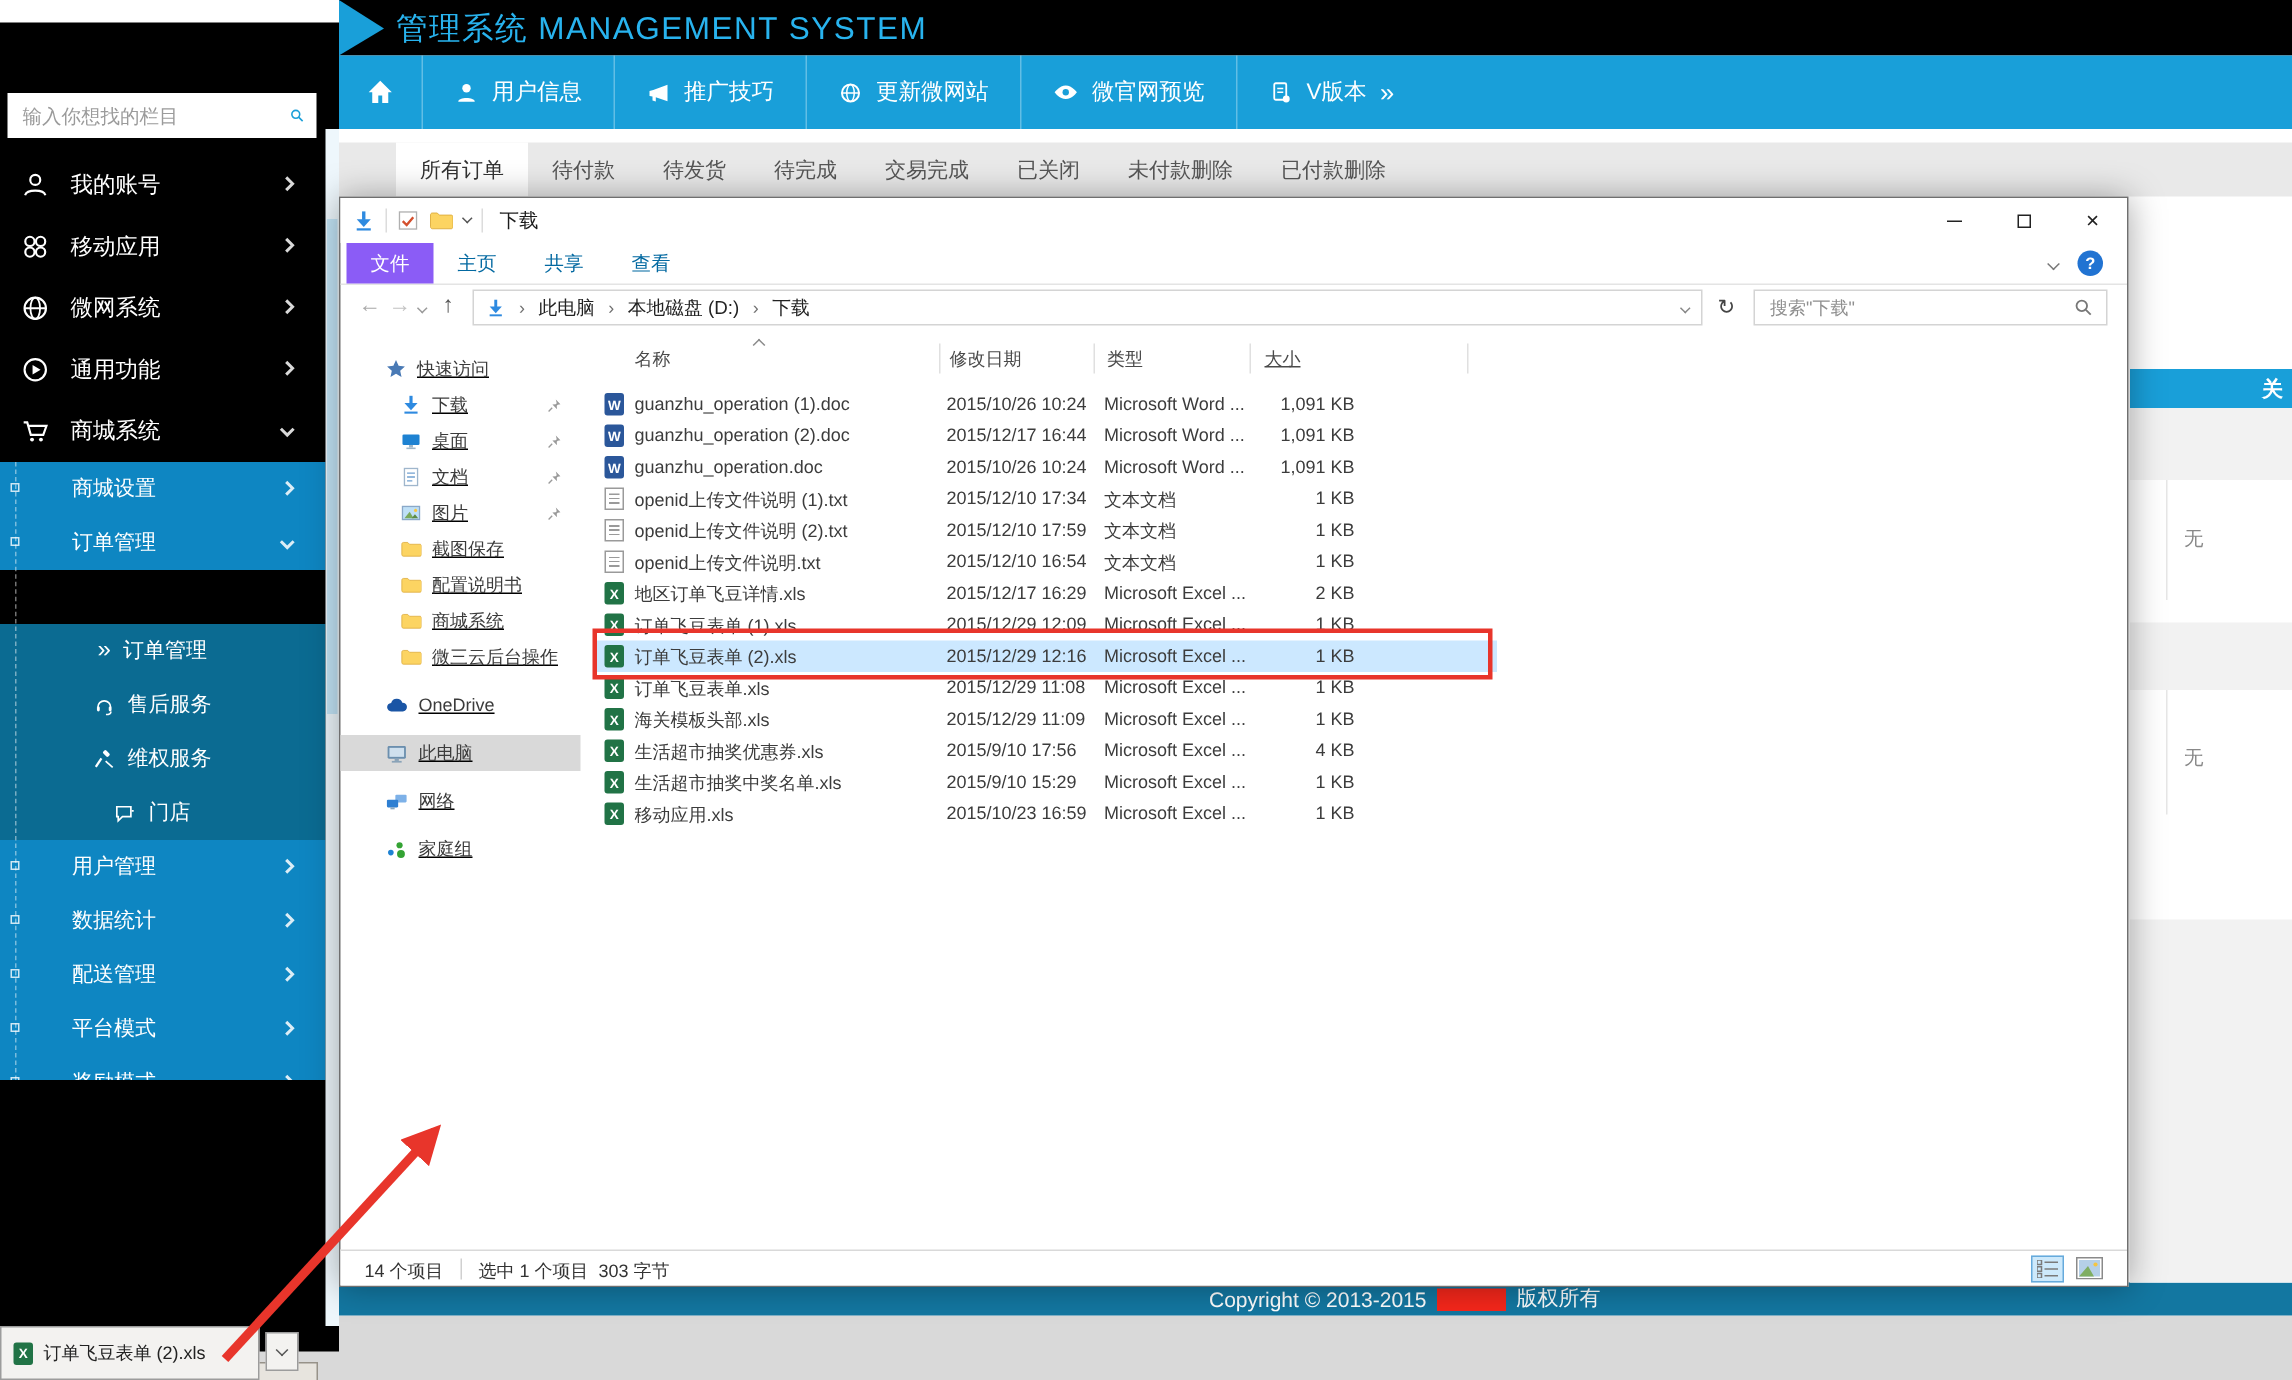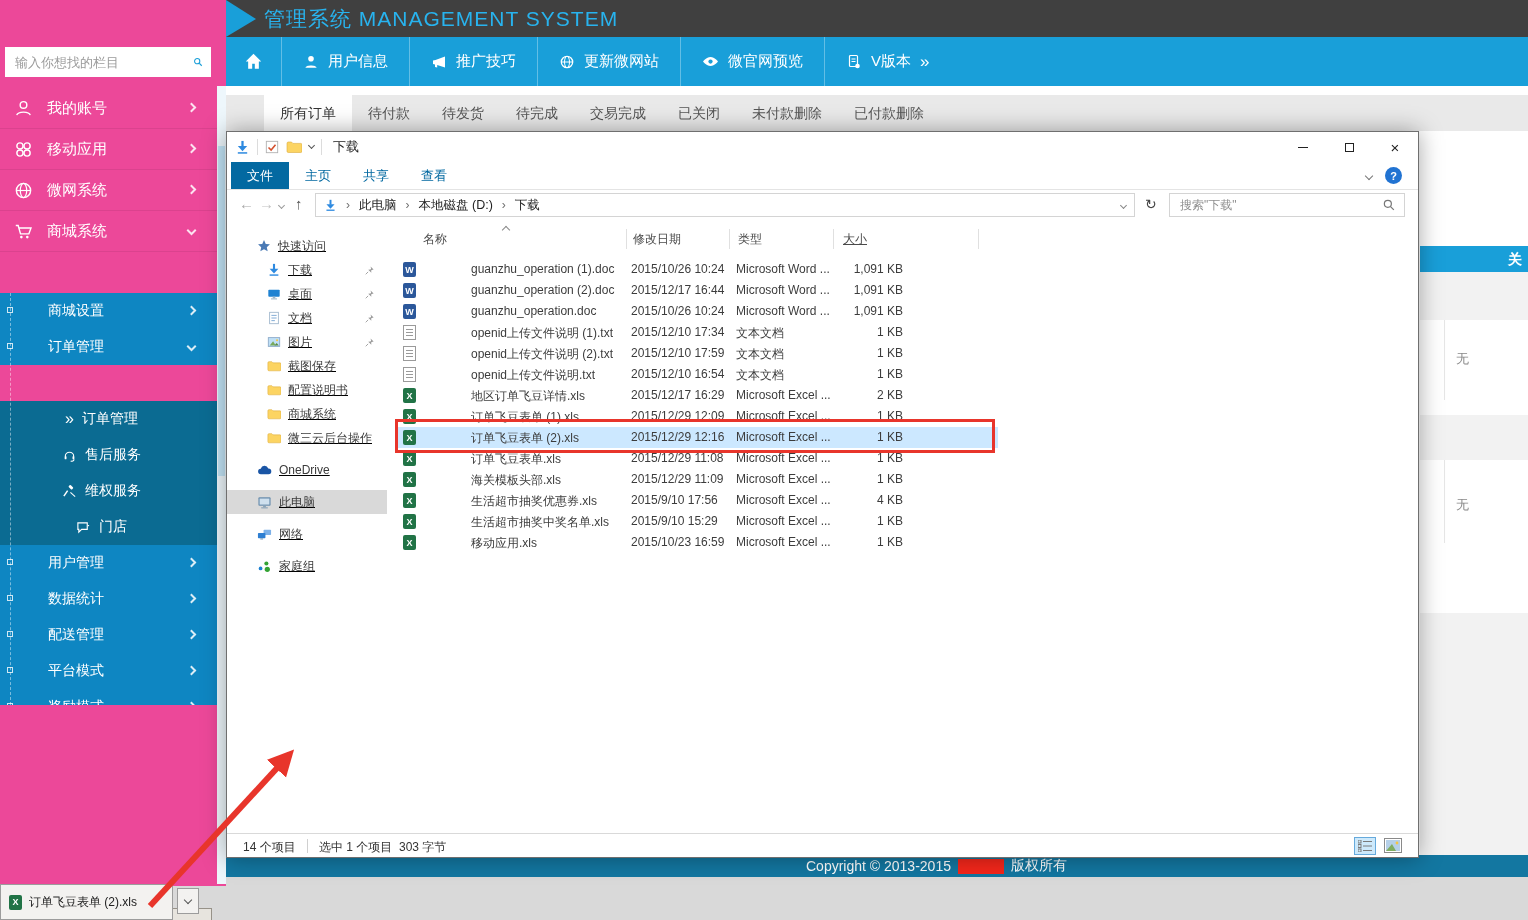--- a/index.html
+++ b/index.html
@@ -7,21 +7,21 @@
   #canvas{position:relative;width:1528px;height:920px;background:#fff;overflow:hidden;}
   #canvas *{box-sizing:border-box;}
 
   
   .bottom-strip{position:absolute;left:0;top:877px;width:1528px;height:43px;background:#d9d9d9;z-index:1;}
   .footer-bar{position:absolute;left:226px;top:855px;width:1302px;height:22px;background:#1377a1;z-index:2;}
   .footer-inner{position:absolute;left:580px;top:2px;display:flex;align-items:center;gap:7px;color:#fff;font-size:14px;text-align:center;}
   .redbox{display:inline-block;width:46px;height:15px;background:#f5271b;}
 
   
-  .page-sidebar{position:absolute;left:0;top:0;width:226px;height:886px;background:#ec4899;z-index:3;}
+  .page-sidebar{position:absolute;left:0;top:15px;width:226px;height:886px;background:#000000;z-index:3;}
   .side-search{position:absolute;left:5px;top:47px;width:206px;height:30px;background:#fff;display:flex;align-items:center;padding:0 8px;}
   .side-search input{border:none;outline:none;flex:1;font-size:13px;font-family:inherit;color:#333;background:transparent;}
   .side-search input::placeholder{color:#9b9b9b;}
   .menu{position:absolute;left:0;top:88px;width:217px;}
   .m1{position:relative;height:41px;display:flex;align-items:center;gap:14px;padding-left:14px;color:#fff;font-size:15px;border-bottom:1px solid rgba(0,0,0,.07);}
   .m1 svg{flex:0 0 auto;}
   .cv{display:inline-block;width:7px;height:7px;border-right:2px solid rgba(255,255,255,.85);border-bottom:2px solid rgba(255,255,255,.85);}
   .cv.r{transform:rotate(-45deg);} .cv.d{transform:rotate(45deg);}
   .m1 .cv,.m2 .cv{position:absolute;right:22px;top:50%;margin-top:-4px;}
   .submenu1{position:absolute;left:0;top:293px;width:217px;background:#0e86c2;}
@@ -29,21 +29,21 @@
   .m2{position:relative;height:36px;display:flex;align-items:center;padding-left:48px;color:#fff;font-size:14px;}
   .sq{position:absolute;left:7px;top:50%;margin-top:-4px;width:6px;height:6px;border:1px solid rgba(255,255,255,.8);}
   .guide{position:absolute;left:10px;top:293px;height:412px;border-left:1px dashed rgba(255,255,255,.45);}
   .submenu-dark{position:absolute;left:0;top:401px;width:217px;background:#0b6b92;}
   .m3{height:36px;display:flex;align-items:center;justify-content:center;gap:8px;color:#fff;font-size:14px;padding-right:14px;}
   .dblchev::after{content:"\00BB";font-size:16px;color:#fff;}
   .side-scroll{position:absolute;left:217px;top:86px;width:9px;height:798px;background:#eef7fc;z-index:4;}
   .side-scroll .thumb{position:absolute;left:1px;top:60px;width:7px;height:330px;background:#c3e5f7;}
 
   
-  .page-header{position:absolute;left:226px;top:0;width:1302px;height:37px;background:#404040;z-index:3;}
+  .page-header{position:absolute;left:226px;top:0;width:1302px;height:37px;background:#000000;z-index:3;}
   .header-notch{position:absolute;left:0;top:0;width:0;height:0;border-top:19px solid transparent;border-bottom:18px solid transparent;border-left:30px solid #199fd9;}
   .page-title{position:absolute;left:38px;top:5px;font-size:21px;color:#28b3ee;letter-spacing:1px;white-space:nowrap;}
   .page-nav{position:absolute;left:226px;top:37px;width:1302px;height:49px;background:#199fd9;display:flex;align-items:stretch;color:#fff;z-index:3;}
   .nitem{display:flex;align-items:center;gap:9px;padding:0 21px;font-size:15px;white-space:nowrap;}
   .nsep{width:1px;background:rgba(255,255,255,.32);}
   .nav-home{display:flex;align-items:center;padding:0 18px;}
   .varrow{font-size:17px;line-height:1;}
 
   
   .tab-strip{position:absolute;left:226px;top:95px;width:1302px;height:36px;background:#e9e9e9;display:flex;padding-left:38px;z-index:3;}
@@ -66,21 +66,21 @@
   .qsep{width:1px;height:16px;background:#dcdcdc;}
   .wtitle{font-size:13px;color:#1b1b1b;margin-left:4px;}
   .qcv{width:5px;height:5px;border-right:1.5px solid #555;border-bottom:1.5px solid #555;transform:rotate(45deg);margin-top:-3px;}
   .winbtns{position:absolute;right:0;top:0;height:30px;display:flex;}
   .wbtn{width:46px;height:30px;display:flex;align-items:center;justify-content:center;color:#222;}
   .wmin{display:block;width:10px;height:1px;background:#222;}
   .wmax{display:block;width:9px;height:9px;border:1px solid #222;}
   .wclose{font-size:15px;line-height:1;}
   .ribbonrow{position:absolute;left:0;top:30px;width:100%;height:28px;border-bottom:1px solid #e4e4e4;display:flex;align-items:stretch;padding-left:4px;}
   .rtab{padding:0 16px;line-height:27px;font-size:13px;color:#0369a1;}
-  .rtab.active{background:#0369a1;color:#fff;}
+  .rtab.active{background:#8b5cf6;color:#fff;}
   .ribbon-cv{position:absolute;right:46px;top:11px;width:6px;height:6px;border-right:1.5px solid #777;border-bottom:1.5px solid #777;transform:rotate(45deg);}
   .help-btn{position:absolute;right:16px;top:5px;width:17px;height:17px;border-radius:50%;background:#2173d2;color:#fff;font-size:11px;font-weight:bold;display:flex;align-items:center;justify-content:center;}
   .help-btn::after{content:"?";}
   .addressrow{position:absolute;left:0;top:58px;width:100%;height:30px;}
   .abtn{position:absolute;top:5px;font-size:15px;line-height:18px;}
   .aback{left:12px;color:#a9a9a9;} .aback::after{content:"\2190";}
   .afwd{left:32px;color:#c3c3c3;} .afwd::after{content:"\2192";}
   .acv{left:52px;top:13px;position:absolute;width:5px;height:5px;border-right:1.5px solid #9a9a9a;border-bottom:1.5px solid #9a9a9a;transform:rotate(45deg);}
   .aup{left:68px;color:#555;} .aup::after{content:"\2191";}
   .addressbox{position:absolute;left:88px;top:3px;width:820px;height:24px;border:1px solid #d4d4d4;background:#fff;display:flex;align-items:center;gap:9px;padding:0 8px;font-size:12.5px;color:#222;}
@@ -107,21 +107,21 @@
   .hd{position:absolute;top:2px;height:20px;width:1px;background:#e0e0e0;}
   .sortcaret{position:absolute;left:105px;top:0;width:6px;height:6px;border-left:1.5px solid #8a8a8a;border-top:1.5px solid #8a8a8a;transform:rotate(45deg);}
   .filelist{position:absolute;left:171px;top:127px;width:600px;}
   .frow{position:relative;height:21px;font-size:12px;color:#3c3c3c;}
   .frow.selected{background:#cce8ff;}
   .fic{position:absolute;left:5px;top:3px;width:13px;height:15px;border-radius:2px;display:flex;align-items:center;justify-content:center;}
   .fic.word{background:#2b579a;} .fic.word::after{content:"W";color:#fff;font-size:9px;font-weight:bold;}
   .fic.excel{background:#217346;} .fic.excel::after{content:"X";color:#fff;font-size:9px;font-weight:bold;}
   .fic.txt{background:#fff;border:1px solid #9a9a9a;border-radius:0;}
   .fic.txt::after{content:"";position:absolute;left:2px;right:2px;top:3px;bottom:3px;background:repeating-linear-gradient(to bottom,#9a9a9a 0 1px,transparent 1px 3px);}
-  .fname{position:absolute;left:25px;top:3px;width:195px;white-space:nowrap;overflow:hidden;margin-left:48px;}
+  .fname{position:absolute;left:25px;top:3px;width:195px;white-space:nowrap;overflow:hidden;}
   .fdate{position:absolute;left:233px;top:3px;width:100px;white-space:nowrap;}
   .ftype{position:absolute;left:338px;top:3px;width:96px;white-space:nowrap;overflow:hidden;}
   .fsize{position:absolute;left:438px;top:3px;width:67px;text-align:right;white-space:nowrap;}
 
   
   .statusbar{position:absolute;left:0;bottom:0;width:100%;height:24px;background:#fff;border-top:1px solid #d9d9d9;font-size:12px;color:#333;}
   .st1{position:absolute;left:16px;top:5px;} 
   .stsep{position:absolute;left:80px;top:5px;width:1px;height:14px;background:#d0d0d0;}
   .st2{position:absolute;left:92px;top:5px;} .st3{position:absolute;left:172px;top:5px;}
   .vico{position:absolute;top:3px;}
@@ -186,20 +186,28 @@
         <span>移动应用</span>
         <span class="cv r"></span>
       </div>
       <div class="m1">
         <svg width="19" height="19" viewBox="0 0 16 16">
             <circle cx="8" cy="8" r="6" fill="none" stroke="#fff" stroke-width="1.2"></circle>
             <ellipse cx="8" cy="8" rx="2.7" ry="6" fill="none" stroke="#fff" stroke-width="1"></ellipse>
             <line x1="2" y1="8" x2="14" y2="8" stroke="#fff" stroke-width="1"></line>
           </svg>
         <span>微网系统</span>
+        <span class="cv r"></span>
+      </div>
+      <div class="m1">
+        <svg width="19" height="19" viewBox="0 0 16 16">
+            <circle cx="8" cy="8" r="6" fill="none" stroke="#fff" stroke-width="1.2"></circle>
+            <polygon points="6.5,5.4 11,8 6.5,10.6" fill="#fff"></polygon>
+          </svg>
+        <span>通用功能</span>
         <span class="cv r"></span>
       </div>
       <div class="m1">
         <svg width="19" height="19" viewBox="0 0 16 16">
             <path d="M1.5 3h2l2 7h7l1.8-5H4.2" fill="none" stroke="#fff" stroke-width="1.2"></path>
             <circle cx="6.2" cy="12.7" r="1.1" fill="#fff"></circle>
             <circle cx="11.2" cy="12.7" r="1.1" fill="#fff"></circle>
           </svg>
         <span>商城系统</span>
         <span class="cv d"></span>

